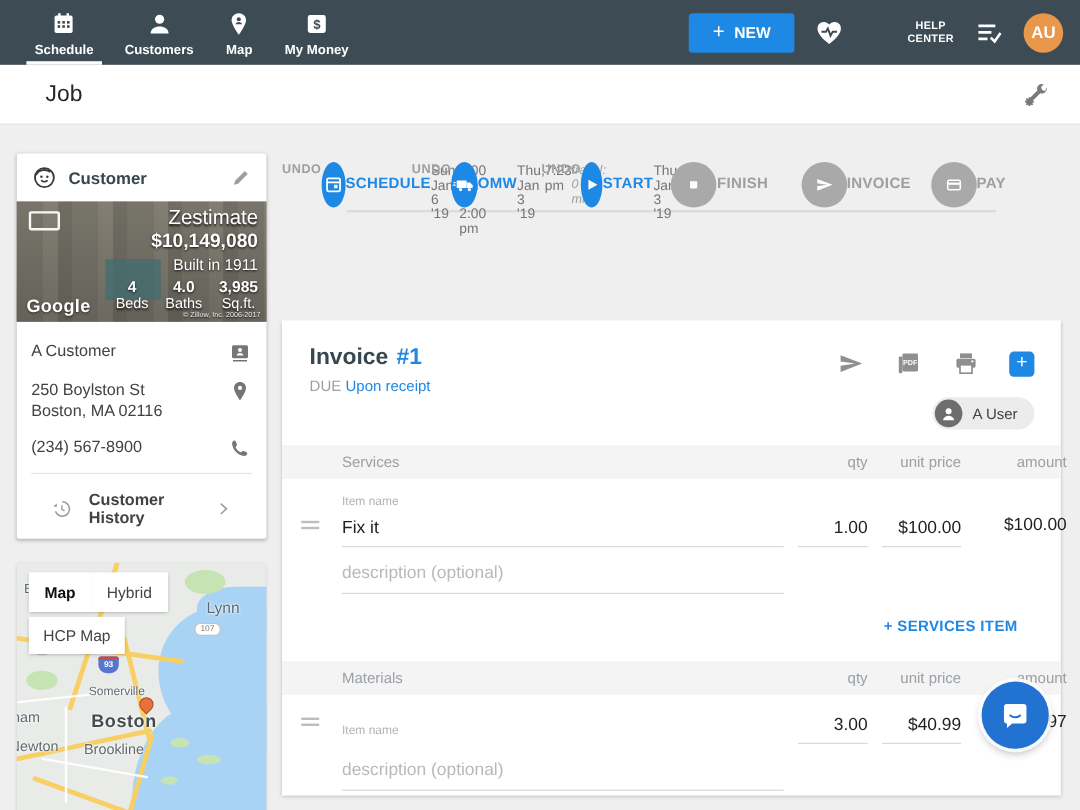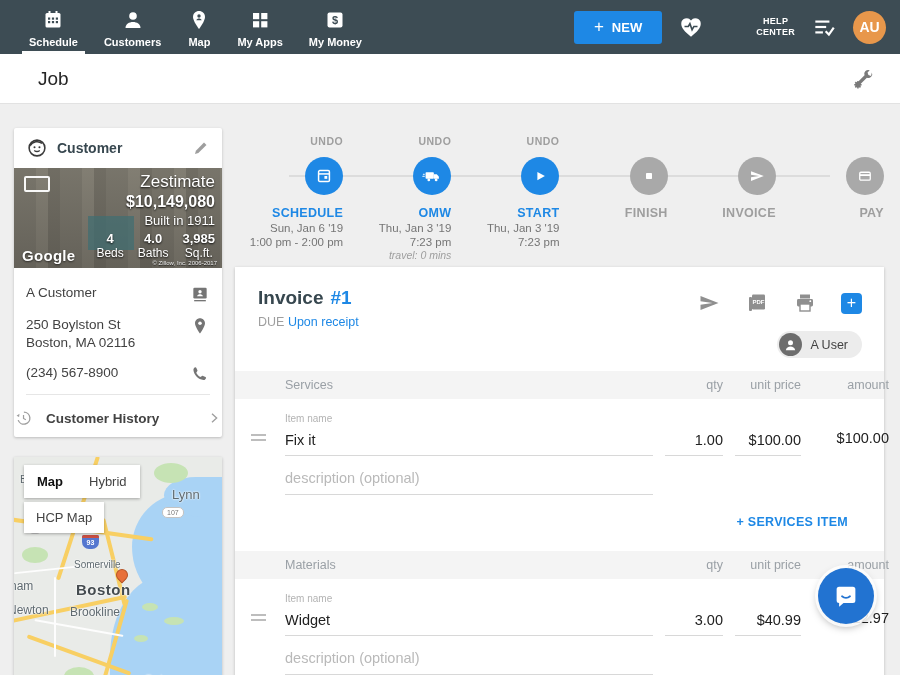--- a/index.html
+++ b/index.html
@@ -47,21 +47,21 @@
   .z-stat .v { font-size:13px; font-weight:bold; }
   .z-stat .l { font-size:12px; }
   .frame-ico { position:absolute; top:8px; left:10px; width:26px; height:16px; border:2px solid #fff; border-radius:2px; opacity:.95; }
   .google { position:absolute; left:8px; bottom:4px; font-size:15px; font-weight:bold; color:#fff; letter-spacing:.3px; text-shadow:0 1px 2px rgba(0,0,0,.6); }
   .zcopy { position:absolute; right:5px; bottom:2px; font-size:6px; color:#eee; text-shadow:0 1px 1px rgba(0,0,0,.8); }
   .cust-body { padding:10px 12px 4px; }
   .crow { display:flex; align-items:flex-start; padding:6px 0; }
   .crow .ctext { font-size:13.5px; color:#424242; line-height:1.35; }
   .crow .cicon { margin-left:auto; cursor:pointer; }
   .divider { height:1px; background:#e6e6e6; margin-top:4px; }
-  .hist-row { display:flex; align-items:center; padding:10px 0; cursor:pointer; }
+  .hist-row { display:flex; align-items:center; padding:10px 28px; cursor:pointer; }
   .hist-row .htext { font-size:13.5px; font-weight:bold; color:#424242; margin-left:14px; }
   .hist-row .chev { margin-left:auto; }
 
   
   .map-card { margin-top:20px; height:310px; position:relative; overflow:hidden; background:#e9ebe8; box-shadow:0 1px 3px rgba(0,0,0,.22); }
   .water { position:absolute; background:#a9d3f5; }
   .green { position:absolute; background:#c6e3b4; border-radius:50%; }
   .road { position:absolute; background:#f8cf63; border-radius:2px; }
   .road.white { background:#fdfdfd; }
   .mlabel { position:absolute; font-size:11px; color:#5f6a70; text-shadow:0 0 2px #fff,0 0 2px #fff; white-space:nowrap; }
@@ -72,21 +72,21 @@
   .mpin { position:absolute; width:12px; height:12px; background:#e8703a; border-radius:50% 50% 50% 0; transform:rotate(-45deg); border:1.5px solid #b55428; }
   .map-type { position:absolute; top:8px; left:10px; display:flex; box-shadow:0 1px 3px rgba(0,0,0,.3); z-index:3; }
   .map-type .mbtn { background:#fff; font-size:13px; color:#444; padding:9px 13px; cursor:pointer; }
   .map-type .mbtn.on { font-weight:bold; color:#111; }
   .hcp-btn { position:absolute; top:45px; left:10px; background:#fff; font-size:13px; color:#444; padding:8px 12px; box-shadow:0 1px 3px rgba(0,0,0,.3); cursor:pointer; z-index:3; }
 
   
   .rightcol { position:absolute; left:235px; top:128px; width:649px; }
   .stepper { position:relative; height:139px; padding-top:7px; display:flex; }
   .step-line { position:absolute; top:47px; left:54px; right:54px; height:2px; background:#dcdcdc; }
-  .step { width:16.666%; display:flex; flex-direction:column; align-items:flex-end; position:relative; }
+  .step { width:16.666%; display:flex; flex-direction:row; align-items:flex-start; position:relative; }
   .undo { height:14px; font-size:10.5px; font-weight:bold; color:#9e9e9e; letter-spacing:.5px; margin-bottom:8px; cursor:pointer; }
   .scircle { width:38px; height:38px; border-radius:50%; display:flex; align-items:center; justify-content:center; z-index:1; cursor:pointer; }
   .scircle.done { background:#1e88e5; }
   .scircle.todo { background:#a9a9a9; }
   .slabel { margin-top:11px; font-size:12.5px; font-weight:bold; letter-spacing:.3px; }
   .slabel.done { color:#1e88e5; } .slabel.todo { color:#9e9e9e; }
   .sdate,.stime { font-size:11.5px; color:#757575; margin-top:2px; }
   .snote { font-size:10.5px; color:#9e9e9e; font-style:italic; margin-top:1px; }
 
   
@@ -157,33 +157,20 @@
     </div>
     <div class="nav-item">
       <span class="nicon">
         <svg width="24" height="24" viewBox="0 0 24 24">
             <path d="M12 3c-3.3 0-6 2.6-6 5.9C6 13 12 21 12 21s6-8 6-12.1C18 5.6 15.3 3 12 3z" fill="#fff"></path>
             <circle cx="12" cy="8" r="1.7" fill="#3d4c54"></circle>
             <path d="M9.3 12.3c.4-1.3 1.5-1.9 2.7-1.9s2.3.6 2.7 1.9z" fill="#3d4c54"></path>
           </svg>
       </span>
       <span class="nlabel">Map</span>
-    </div>
-    <div class="nav-item">
-      <span class="nicon">
-        <svg width="24" height="24" viewBox="0 0 24 24">
-            <g fill="#fff">
-              <rect x="5" y="5" width="6.2" height="6.2"></rect>
-              <rect x="13.2" y="5" width="6.2" height="6.2"></rect>
-              <rect x="5" y="13.2" width="6.2" height="6.2"></rect>
-              <rect x="13.2" y="13.2" width="6.2" height="6.2"></rect>
-            </g>
-          </svg>
-      </span>
-      <span class="nlabel">My Apps</span>
     </div>
     <div class="nav-item">
       <span class="nicon">
         <svg width="24" height="24" viewBox="0 0 24 24">
             <rect x="4.5" y="4.5" width="15" height="15" rx="2" fill="#fff"></rect>
             <text x="12" y="16.3" font-size="11" font-weight="bold" fill="#3d4c54" text-anchor="middle" font-family="Liberation Sans, sans-serif">$</text>
           </svg>
       </span>
       <span class="nlabel">My Money</span>
     </div>
@@ -543,21 +530,20 @@
       <span class="col-h">amount</span>
       <span></span>
     </div>
     <div class="item-grid">
       <div class="handle">
           <div></div>
           <div></div>
         </div>
       <div class="fld">
         <div class="tiny">Item name</div>
-        <input value="Widget" style="">
       </div>
       <div class="fld">
         <input class="rt" value="3.00" style="">
       </div>
       <div class="fld">
         <input class="rt" value="$40.99" style="">
       </div>
       <div class="amt">$122.97</div>
       <div></div>
     </div>

